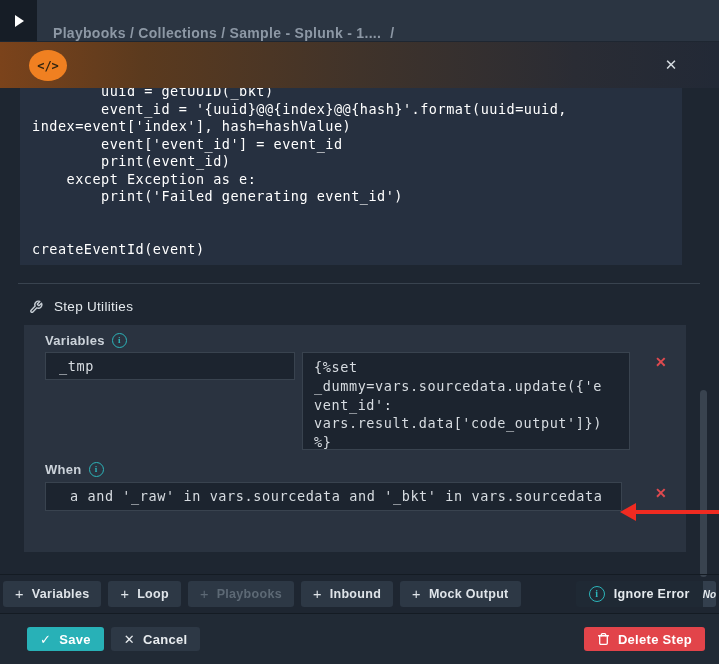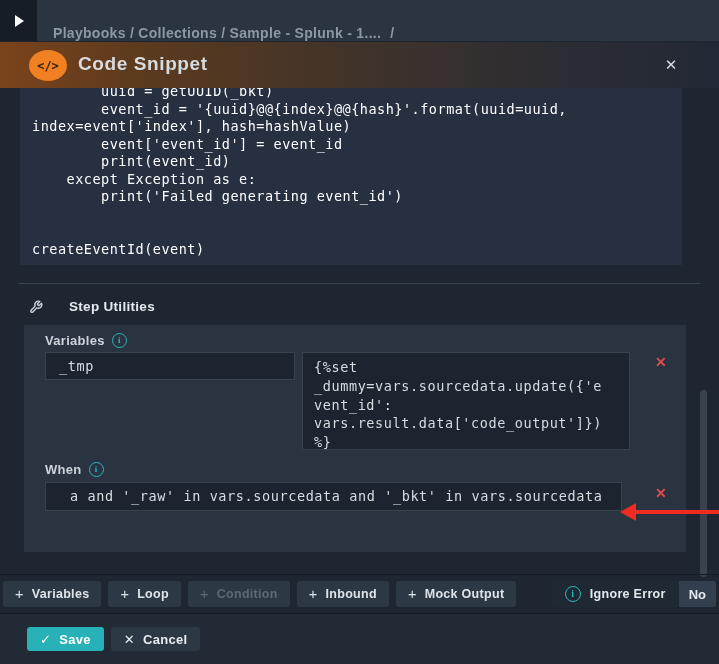--- a/index.html
+++ b/index.html
@@ -28,22 +28,22 @@
   .modal-title{position:absolute;left:78px;top:11px;font-size:19px;font-weight:bold;color:#d6dce1;letter-spacing:.6px;}
   .close-btn{position:absolute;left:659px;top:11px;width:24px;height:24px;color:#d6dce1;
     font-size:15px;display:flex;align-items:center;justify-content:center;cursor:pointer;}
   
   .code-view{position:absolute;left:20px;top:88px;width:662px;height:177px;background:#263040;
     overflow:hidden;box-sizing:border-box;padding:0 12px;}
   .code-view pre{margin:-5px 0 0 0;white-space:pre;
     font-family:"DejaVu Sans Mono",monospace;font-size:13.5px;line-height:17.5px;letter-spacing:.5px;color:#ffffff;}
   .divider{position:absolute;left:18px;top:283px;width:682px;height:1px;background:#39434f;}
   
-  .su-header{position:absolute;left:29px;top:299px;display:flex;align-items:center;gap:26px;
-    color:#e4e9ed;font-size:13.5px;font-weight:bold;letter-spacing:.3px;}
+  .su-header{position:absolute;left:29px;top:299px;display:flex;align-items:center;gap:11px;
+    color:#e4e9ed;font-size:13.5px;font-weight:normal;letter-spacing:.3px;}
   .panel{position:absolute;left:24px;background:#2a3340;width:662px;}
   .panel-vars{top:325px;height:142px;}
   .panel-when{top:454px;height:98px;}
   .panel-label{position:absolute;left:21px;top:8px;display:flex;align-items:center;gap:7px;
     color:#ccd3da;font-size:13px;font-weight:bold;letter-spacing:.3px;}
   .info-icon{display:inline-flex;align-items:center;justify-content:center;width:13px;height:13px;
     border:1.5px solid #2cb5ba;border-radius:50%;color:#2cb5ba;
     font-size:9px;font-weight:bold;font-family:"Liberation Serif",serif;line-height:1;}
   .field{background:#1c242f;border:1px solid #39434f;box-sizing:border-box;
     font-family:"DejaVu Sans Mono",monospace;font-size:13.5px;letter-spacing:.6px;color:#d7dce1;}
@@ -67,22 +67,22 @@
     padding:0 3px;gap:7px;box-sizing:border-box;}
   .tb-btn{height:26px;background:#2d3845;border-radius:3px;color:#dfe4e9;
     font-size:12.5px;font-weight:bold;letter-spacing:.3px;
     display:flex;align-items:center;gap:8px;padding:0 12px;cursor:pointer;white-space:nowrap;}
   .tb-plus{font-size:14.5px;font-weight:normal;}
   .tb-btn.disabled{color:#5d6975;cursor:default;}
   .ignore-group{margin-left:auto;display:flex;height:26px;border-radius:3px;overflow:hidden;cursor:pointer;}
   .ignore-main{background:#1f2934;display:flex;align-items:center;gap:9px;padding:0 13px;
     color:#e4e9ed;font-size:12.5px;font-weight:bold;letter-spacing:.3px;}
   .ignore-main .info-icon{width:14px;height:14px;font-size:10px;}
-  .ignore-no{background:#333f4d;display:flex;align-items:center;padding:0 10px;
-    color:#e4e9ed;font-size:13px;font-weight:bold;}
+  .ignore-no{background:#333f4d;display:flex;align-items:center;padding:0 0;
+    color:#e4e9ed;font-size:10px;font-weight:bold;font-style:italic;}
   
   .footer{position:absolute;left:0;top:613px;width:719px;height:51px;background:#212a35;
     border-top:1px solid #141b23;display:flex;align-items:center;gap:7px;
     padding:0 14px 0 27px;box-sizing:border-box;}
   .btn{height:24px;border-radius:3px;display:flex;align-items:center;gap:8px;padding:0 13px;
     font-size:13px;font-weight:bold;letter-spacing:.3px;cursor:pointer;white-space:nowrap;}
   .btn-save{background:#28b1b7;color:#ffffff;}
   .btn-cancel{background:#2d3845;color:#e8ecef;}
   .btn-delete{margin-left:auto;background:#e2444a;color:#ffffff;}
   .btn-icon{font-size:13px;font-weight:normal;}
@@ -96,21 +96,20 @@
     <div class="playtri"></div>
   </div>
   <div class="breadcrumb">
     <span class="bc-prefix">Playbooks / Collections / Sample - Splunk - 1....</span>
     <span class="bc-sep">/</span>
   </div>
 </div>
 
 <div class="modal-header">
   <div class="code-badge">&lt;/&gt;</div>
-  <div class="modal-title">Code Snippet</div>
   <div class="close-btn">✕</div>
 </div>
 
 <div class="code-view">
   <pre>        uuid = getUUID(_bkt)
         event_id = '{uuid}@@{index}@@{hash}'.format(uuid=uuid,
 index=event['index'], hash=hashValue)
         event['event_id'] = event_id
         print(event_id)
     except Exception as e:
@@ -162,21 +161,21 @@
   <div class="tb-btn">
     <span class="tb-plus">+</span>
     <span>Variables</span>
   </div>
   <div class="tb-btn">
     <span class="tb-plus">+</span>
     <span>Loop</span>
   </div>
   <div class="tb-btn disabled">
     <span class="tb-plus">+</span>
-    <span>Condition</span>
+    <span>Playbooks</span>
   </div>
   <div class="tb-btn">
     <span class="tb-plus">+</span>
     <span>Inbound</span>
   </div>
   <div class="tb-btn">
     <span class="tb-plus">+</span>
     <span>Mock Output</span>
   </div>
   <div class="ignore-group">
@@ -190,13 +189,21 @@
 
 <div class="footer">
   <div class="btn btn-save">
     <span class="btn-icon">✓</span>
     <span>Save</span>
   </div>
   <div class="btn btn-cancel">
     <span class="btn-icon">✕</span>
     <span>Cancel</span>
   </div>
+  <div class="btn btn-delete">
+    <svg class="trash-svg" width="13" height="14" viewBox="0 0 24 24" fill="none" stroke="#ffffff" stroke-width="2.4" stroke-linecap="round" stroke-linejoin="round">
+        <path d="M3 6h18"></path>
+        <path d="M19 6v14a2 2 0 0 1-2 2H7a2 2 0 0 1-2-2V6"></path>
+        <path d="M8 6V4a2 2 0 0 1 2-2h4a2 2 0 0 1 2 2v2"></path>
+      </svg>
+    <span>Delete Step</span>
+  </div>
 </div>
 
 </body></html>

